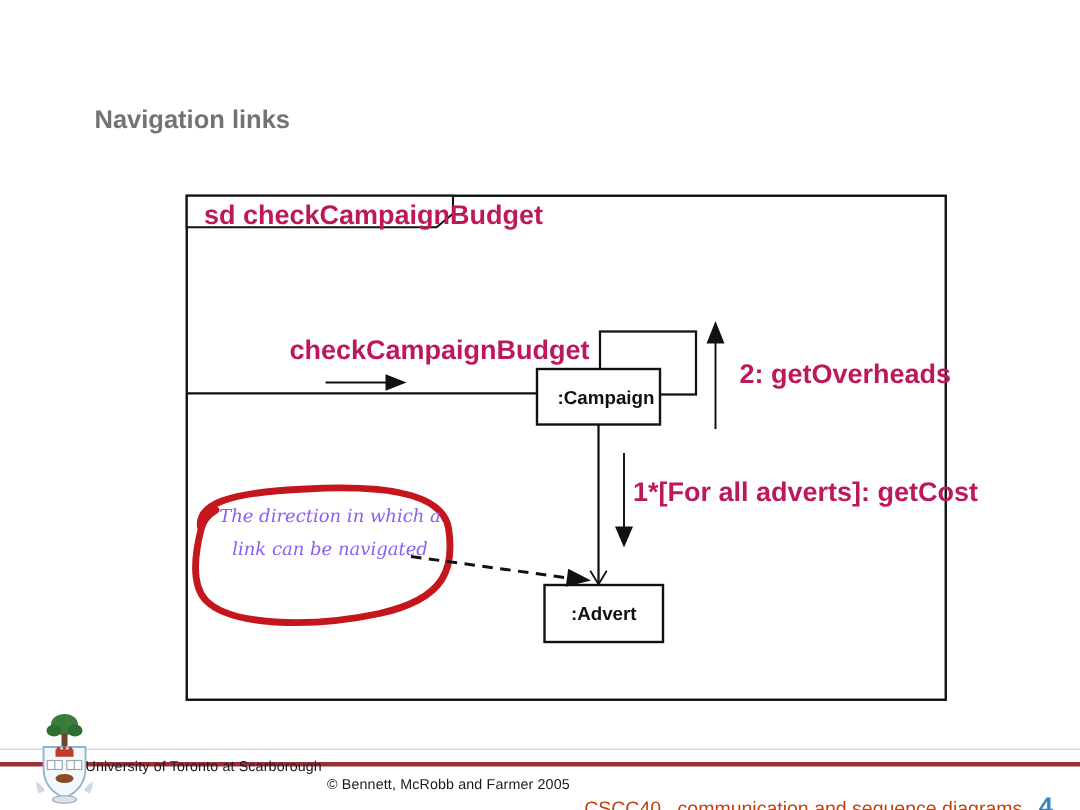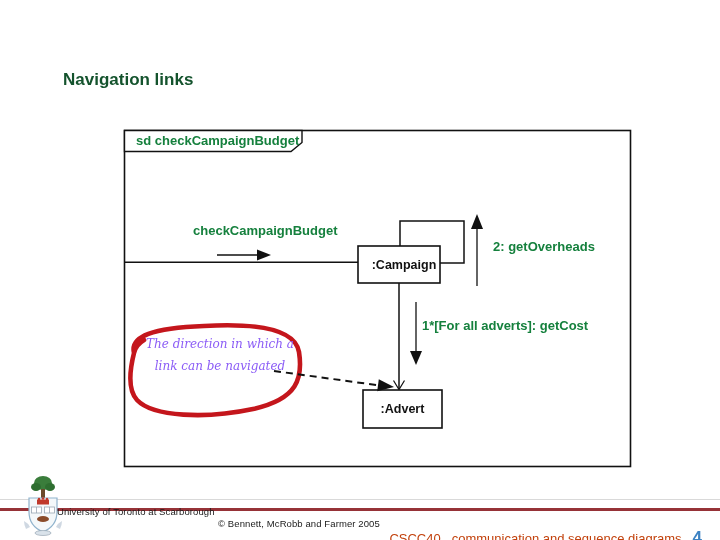--- a/index.html
+++ b/index.html
@@ -4,26 +4,26 @@
 <style>
   html,body{margin:0;padding:0;}
   body{
     width:720px;height:540px;position:relative;overflow:hidden;
     background:#ffffff;
     font-family:"Liberation Sans", sans-serif;
   }
   .abs{position:absolute;}
   #slide-title{
     left:63px;top:70px;
-    font-size:17px;font-weight:bold;color:#14532d;
+    font-size:17px;font-weight:bold;color:#737373;
     letter-spacing:0px;white-space:nowrap;
   }
   #diagram-svg{left:0;top:0;width:720px;height:540px;pointer-events:none;}
   .dlabel{
-    font-size:13px;font-weight:bold;color:#15803d;white-space:nowrap;
+    font-size:18px;font-weight:bold;color:#be185d;white-space:nowrap;
   }
   #frame-label{left:136px;top:133px;}
   #message1-label{left:193px;top:223px;}
   #message2-label{left:493px;top:239px;}
   #message3-label{left:422px;top:318px;}
   .obj-label{
     display:flex;align-items:center;justify-content:center;
     font-size:12.5px;font-weight:bold;color:#111;
   }
   #campaign-label{left:358px;top:246px;width:92px;height:37px;}

